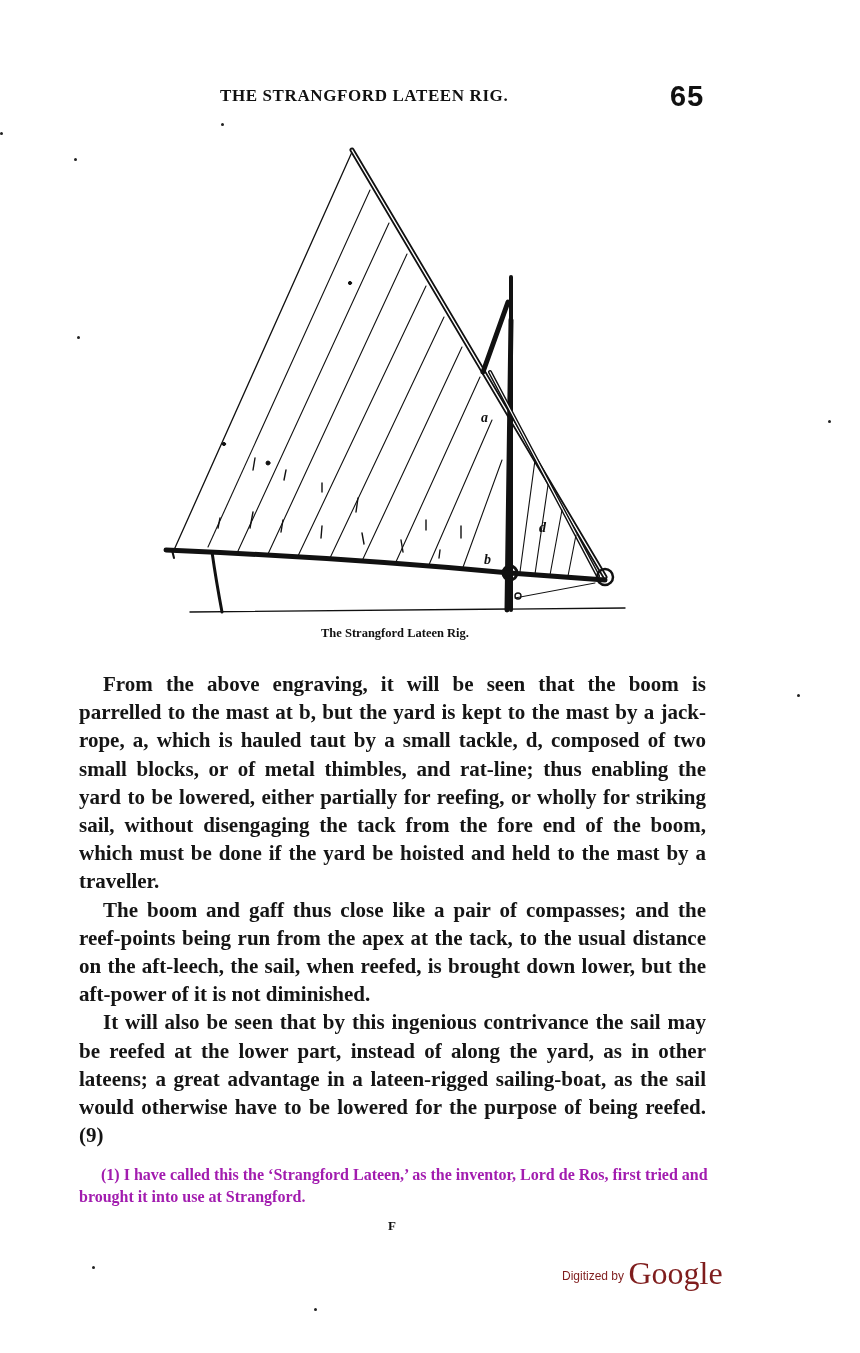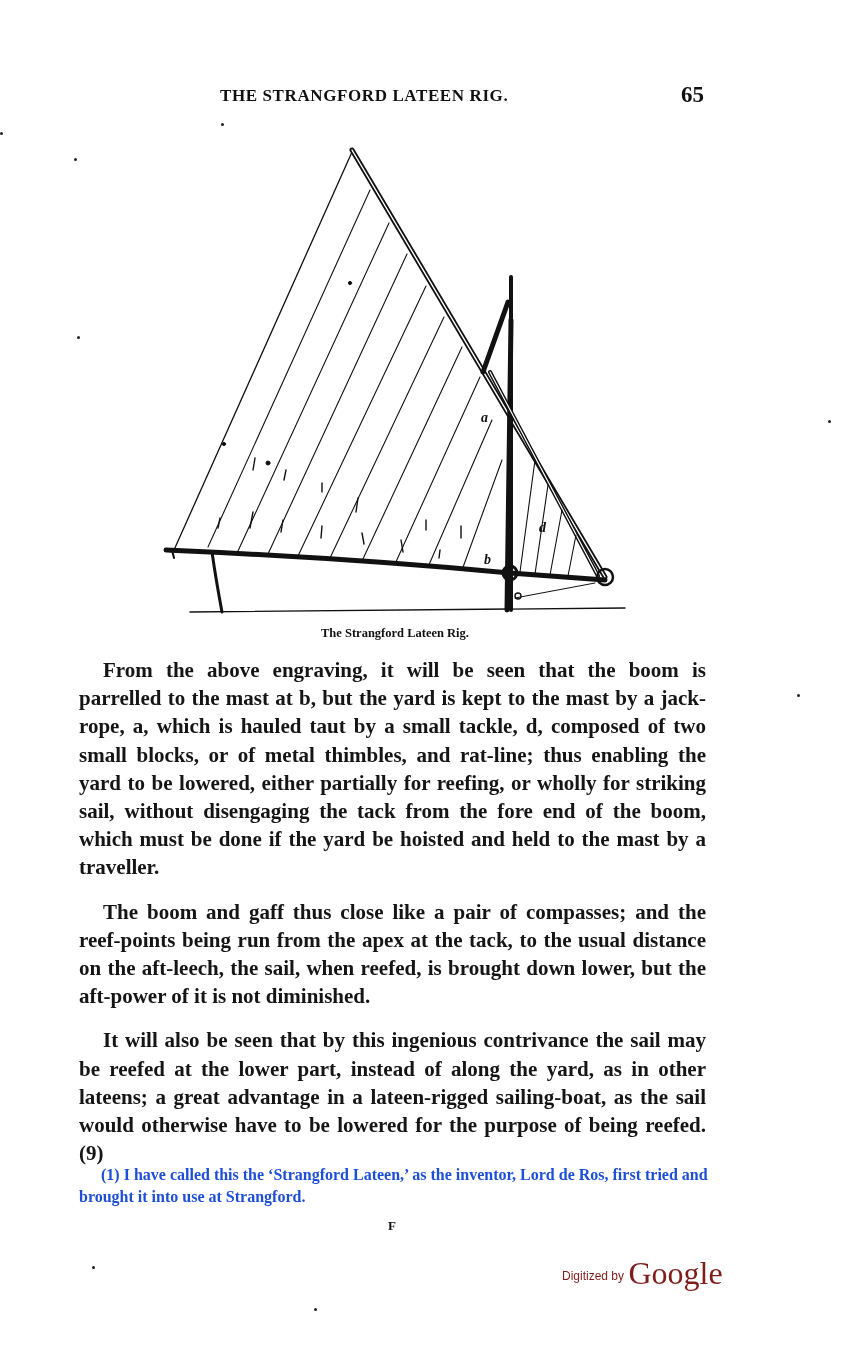--- a/index.html
+++ b/index.html
@@ -11,43 +11,43 @@
     .running-head {
       position: absolute; top: 84px; left: 220px; width: 490px; height: 28px;
     }
     .running-title {
       position: absolute; left: 0; top: 2px;
       font-size: 17px; letter-spacing: 0.6px; font-weight: bold;
       font-family: "Liberation Serif", serif;
     }
     .page-number {
       position: absolute; right: 6px; top: -2px;
-      font-size: 23px; font-weight: bold;
-      font-family: Liberation Serif, serif;
+      font-size: 29px; font-weight: bold;
+      font-family: Liberation Mono, monospace;
     }
     .figure { position: absolute; left: 150px; top: 140px; width: 480px; height: 480px; }
     .figure svg { width: 480px; height: 480px; display: block; }
     .caption {
       position: absolute; top: 626px; left: 0; width: 790px; text-align: center;
       font-size: 12.5px; font-weight: bold;
       font-family: "Liberation Serif", serif;
     }
     .body-text {
-      position: absolute; left: 79px; top: 656px; width: 627px;
+      position: absolute; left: 79px; top: 670px; width: 627px;
       font-family: "Liberation Serif", serif;
       font-size: 21px; line-height: 28.2px; font-weight: bold;
       text-align: justify; color: #151515;
     }
     .body-text p { margin: 0; text-indent: 24px; }
-    .body-text p + p { margin-top: 16px; }
+    .body-text p + p { margin-top: 0; }
     .footnote {
       position: absolute; left: 79px; top: 1164px; width: 630px;
       font-family: "Liberation Serif", serif;
       font-size: 16px; line-height: 22px; font-weight: bold;
-      text-indent: 22px; color: #1d4ed8;
+      text-indent: 22px; color: #a21caf;
     }
     .signature {
       position: absolute; top: 1218px; left: 388px;
       font-family: "Liberation Serif", serif; font-size: 13px; font-weight: bold;
     }
     .watermark {
       position: absolute; left: 562px; top: 1255px; color: #7f1d1d;
       font-family: "Liberation Sans", sans-serif;
     }
     .watermark .small { font-size: 12px; vertical-align: 4px; }

